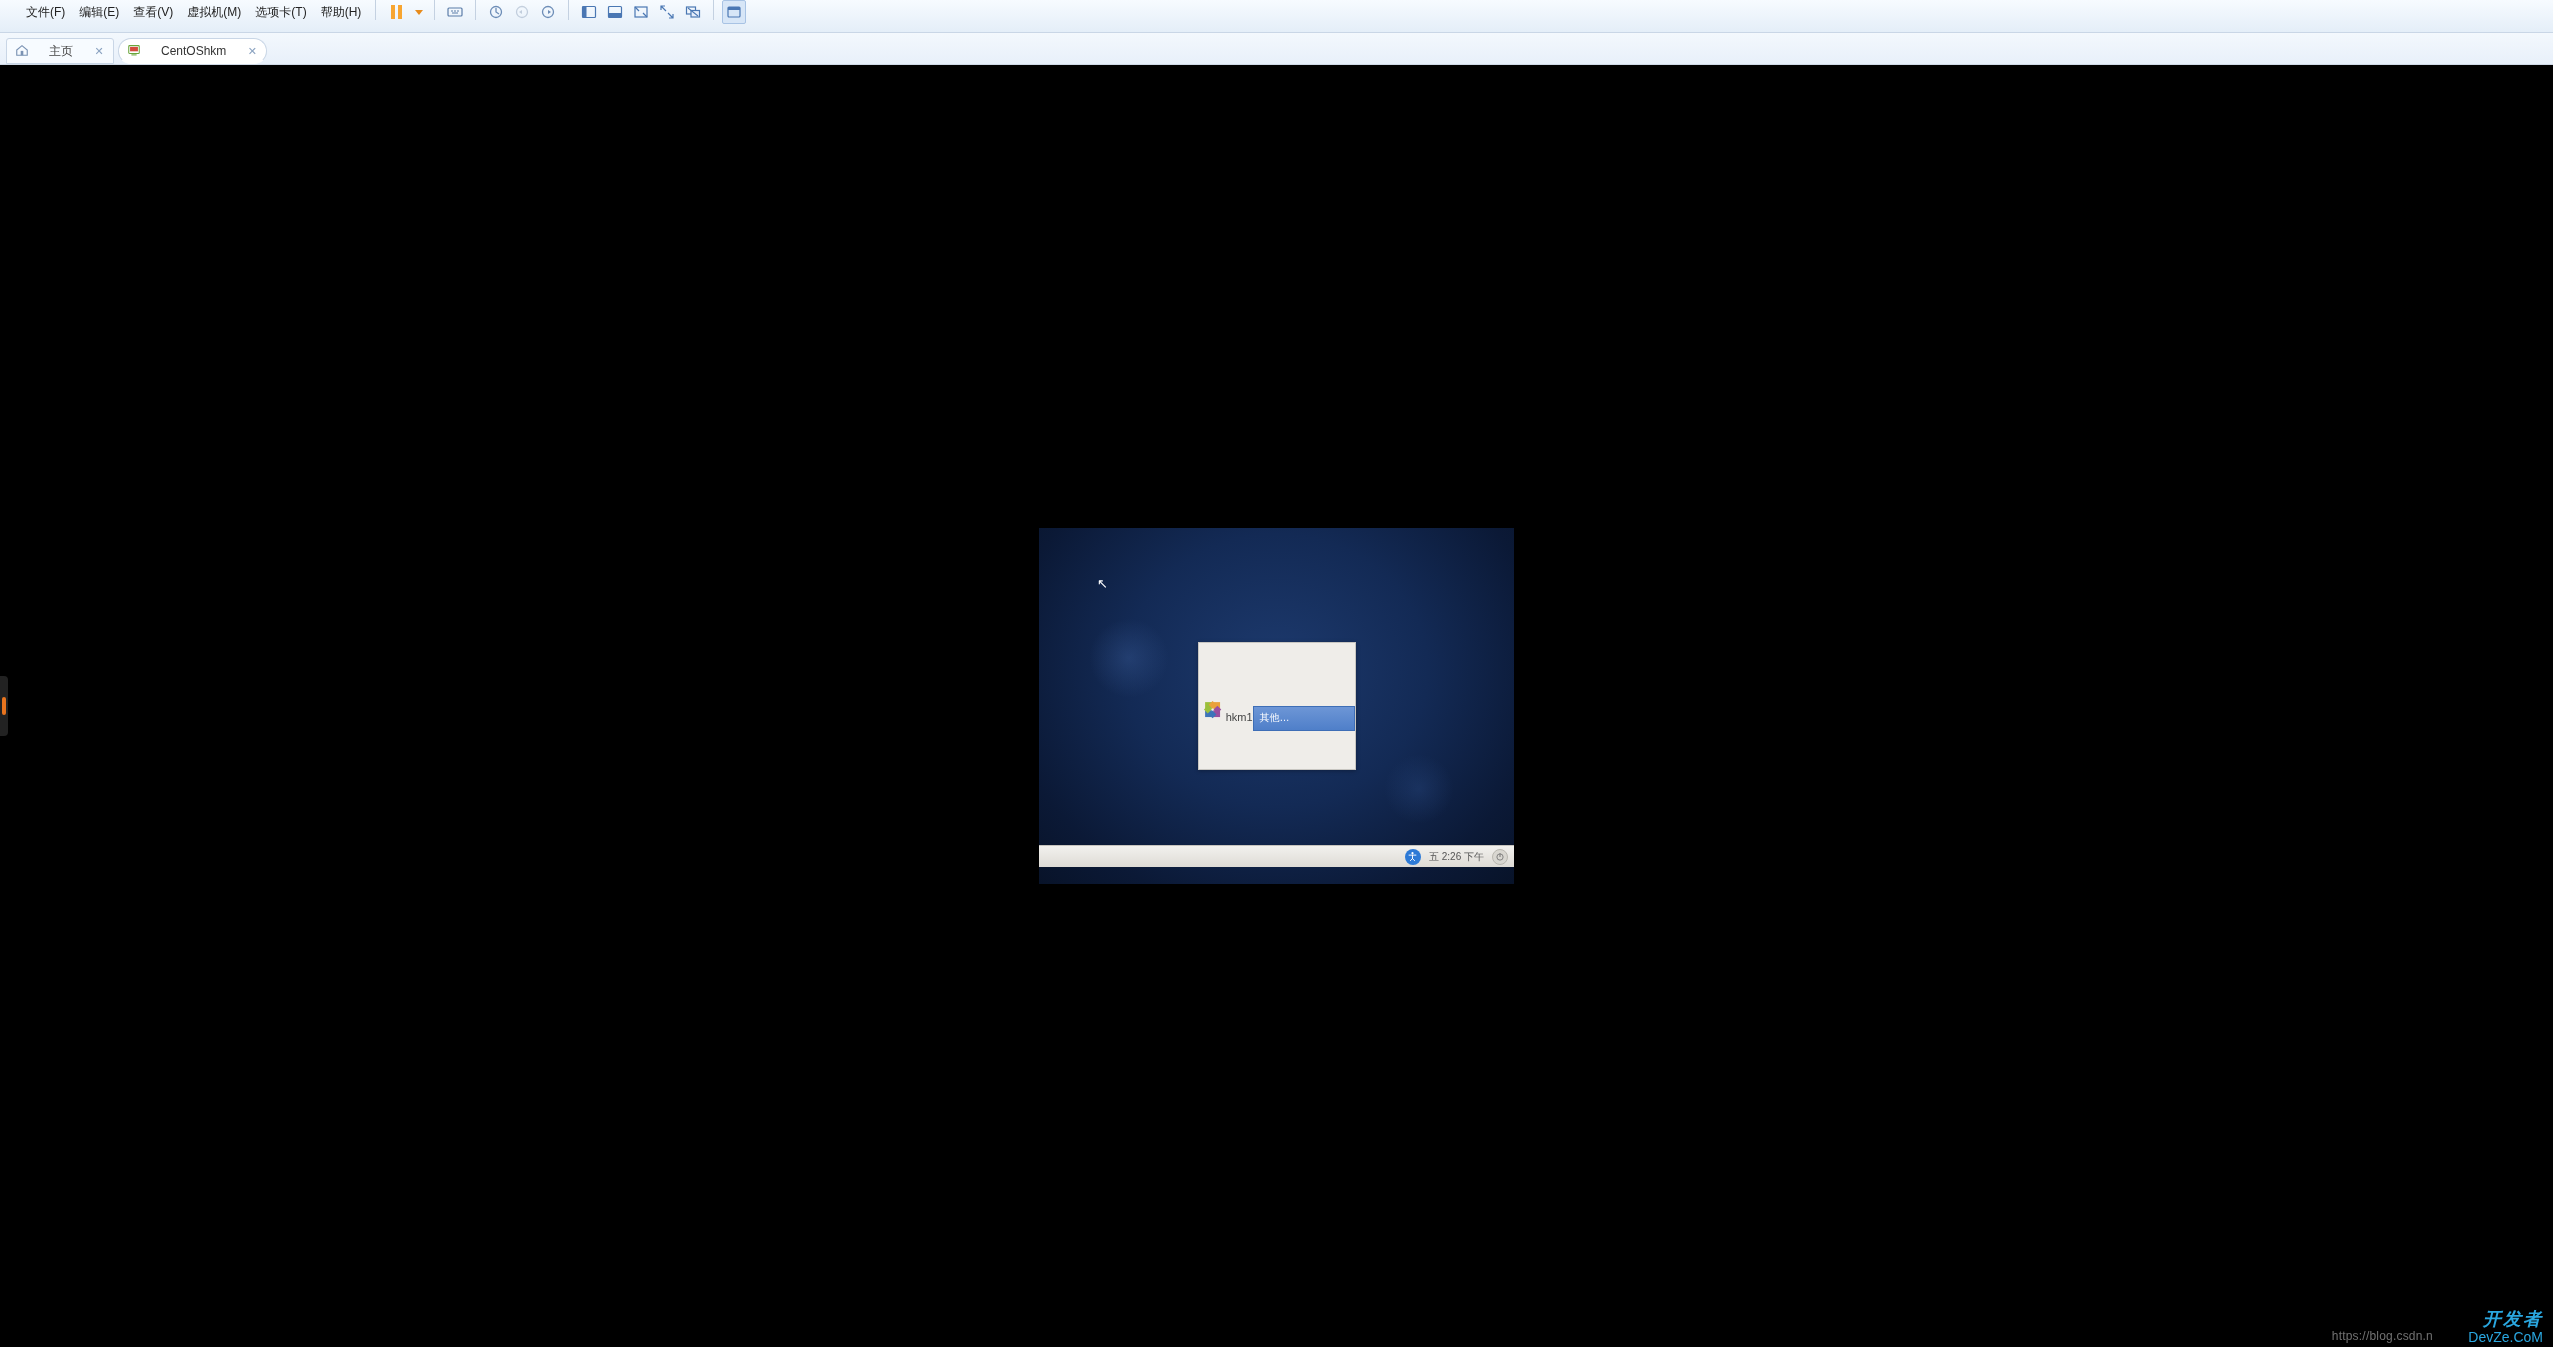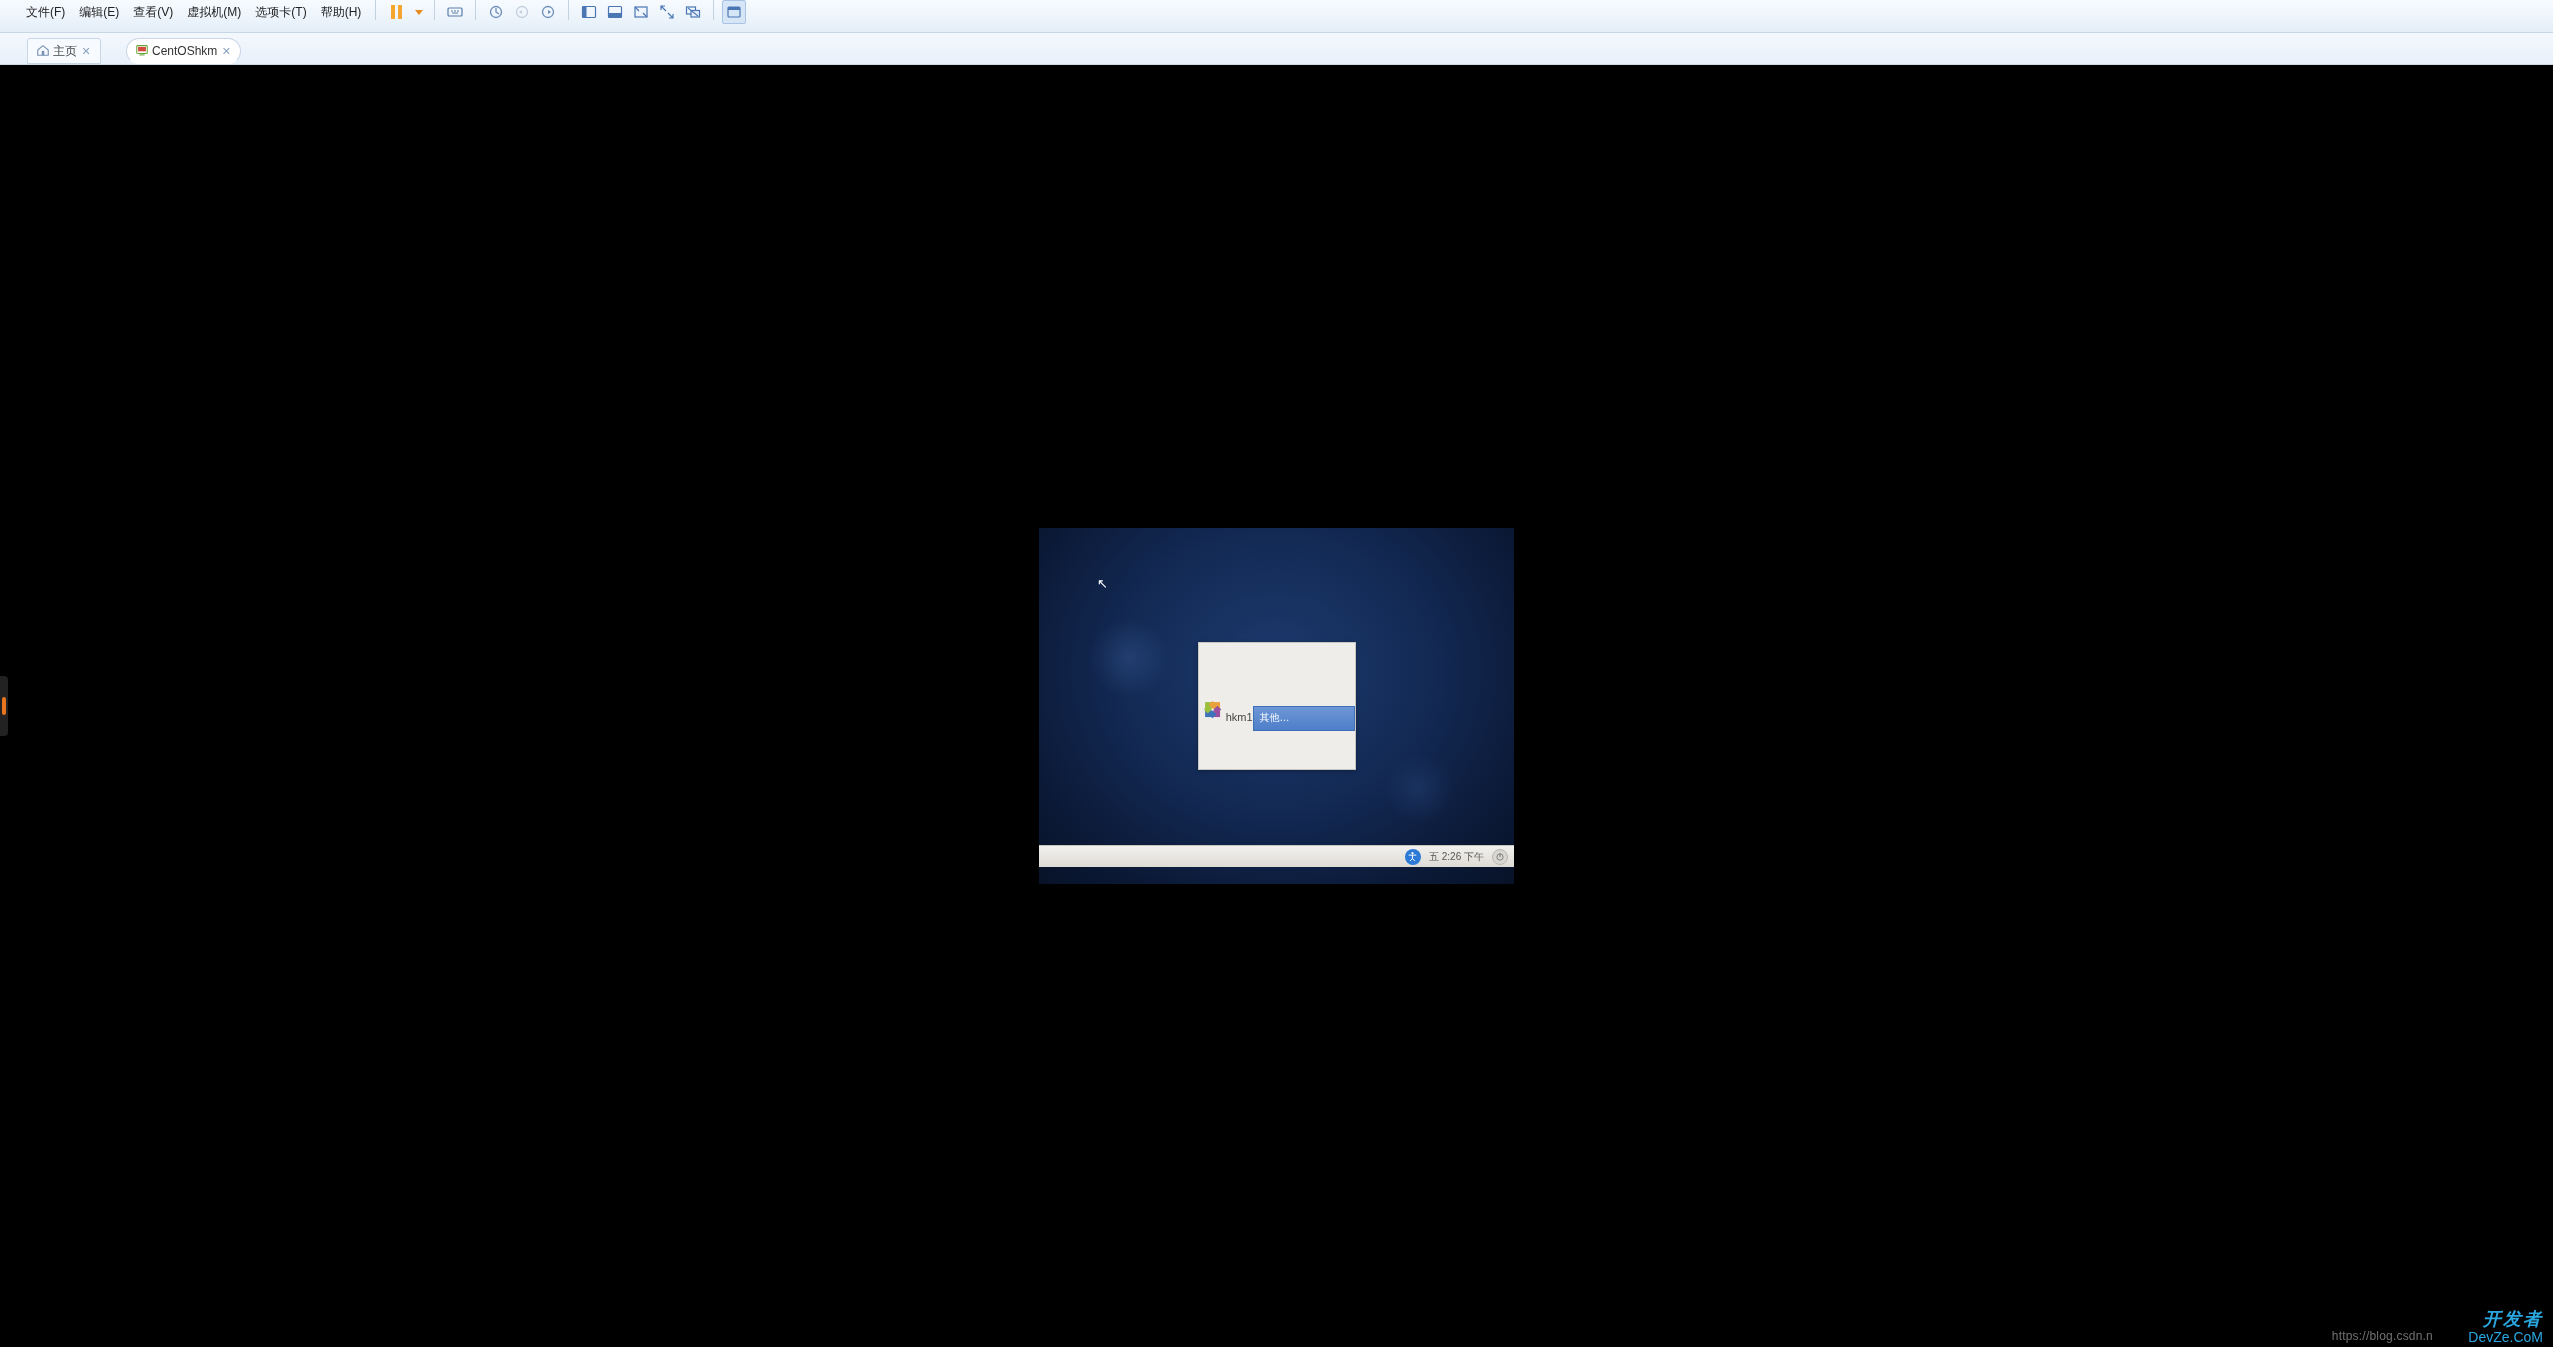--- a/index.html
+++ b/index.html
@@ -31,28 +31,27 @@
     height: 32px;
     background: linear-gradient(#f3f8fd, #e8f0fa);
     border-bottom: 1px solid #cfd9e6;
     display: flex; align-items: flex-end;
     padding: 0 6px;
     gap: 4px;
   }
   .tab {
     height: 26px;
     padding: 4px 8px;
-    display: flex; align-items: center; gap: 3px;
+    display: flex; align-items: center; gap: 20px;
     background: #f7fbff;
     border: 1px solid #c9d6e6;
     border-bottom: 1px solid #c9d6e6;
     border-radius: 3px 3px 0 0;
     color: #444; font-size: 12px;
     cursor: default;
-    margin-left: 21px;
   }
   .tab.active { background: #fff; border-bottom-color: #fff; font-weight: normal; color:#333;border-radius:13px; }
   .tab .close { width:12px; height:12px; display:flex; align-items:center; justify-content:center; color:#8aa2c0; font-size:11px; line-height:1; }
   .home-icon svg, .vm-icon svg { width:14px; height:14px; }
 
   
   .vm-area { flex:1; background:#000; position:relative; display:flex; align-items:center; justify-content:center; }
   .guest-screen {
     width: 475px; height: 356px;
     position: relative;

